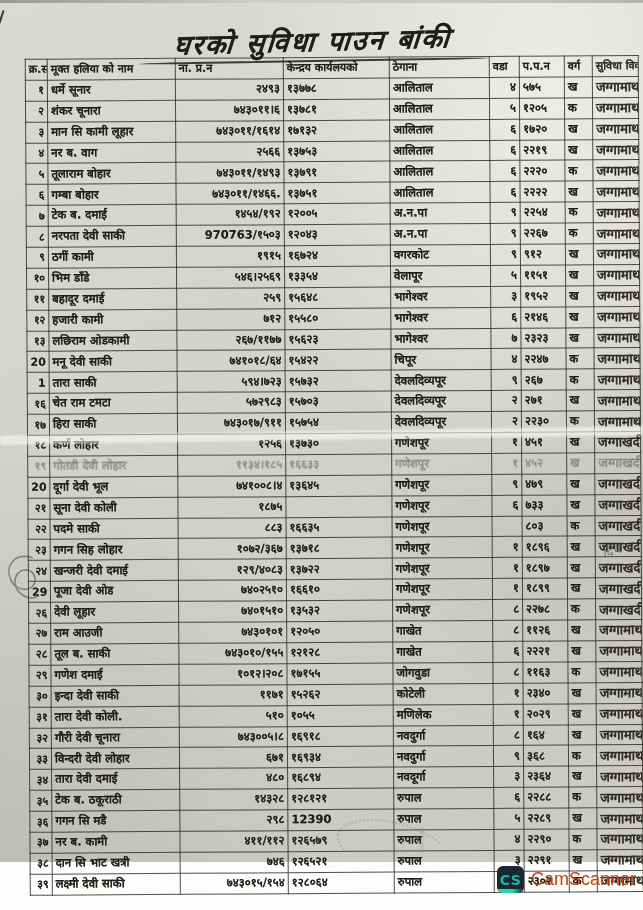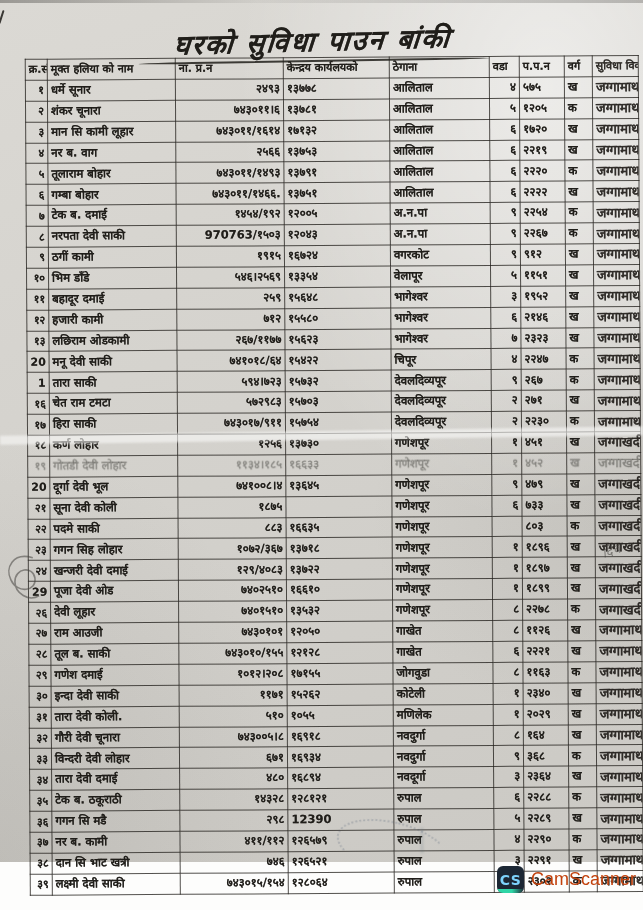--- a/index.html
+++ b/index.html
@@ -44,21 +44,21 @@
   .stamp{position:absolute;left:333px;top:822px;width:110px;height:48px;
     border:2px dotted rgba(70,85,110,.25);border-radius:50%;
     border-bottom-color:transparent;border-right-color:transparent;transform:rotate(14deg);filter:blur(.6px);}
   .stamp2{position:absolute;left:418px;top:828px;width:3px;height:26px;background:rgba(70,85,110,.15);filter:blur(1px);}
   .edge-script{position:absolute;left:601px;top:543px;font-size:13px;font-style:italic;color:rgba(60,58,54,.55);
     transform:rotate(-18deg);letter-spacing:1px;}
   
   .watermark{position:absolute;left:497px;top:866px;display:flex;align-items:center;gap:7px;}
   .cs-badge{position:relative;width:27px;height:27px;border-radius:6px;background:#1c2734;
     display:flex;align-items:center;justify-content:center;overflow:hidden;}
-  .cs-badge span{color:#7dd3fc;font-weight:bold;font-size:14px;letter-spacing:.5px;}
+  .cs-badge span{color:#14b8a6;font-weight:bold;font-size:14px;letter-spacing:.5px;}
   .cs-badge:after{content:"";position:absolute;left:0;bottom:0;width:100%;height:4px;
     background:linear-gradient(90deg,#2fd5a6 55%,#1c2734);}
   .cs-label{font-family:Liberation Sans, sans-serif;font-size:18px;color:#c2410c;}
 </style>
 </head>
 <body>
 
 <div class="page">
   <div class="paper"></div>
   <div class="paper-edge-top"></div>

